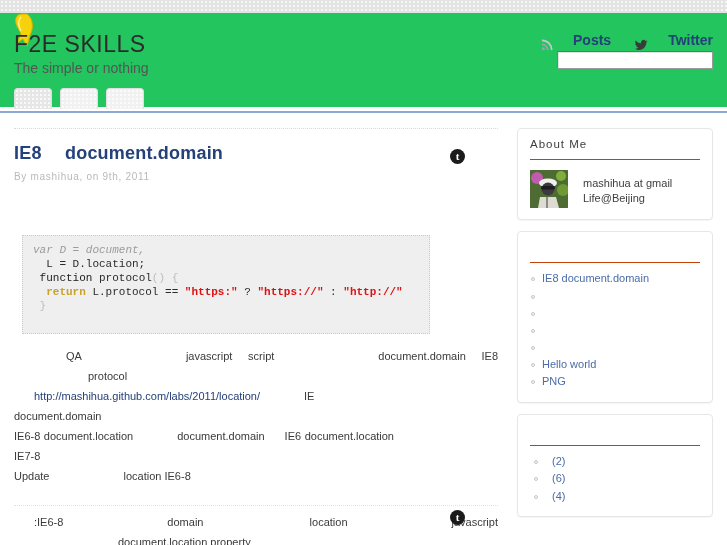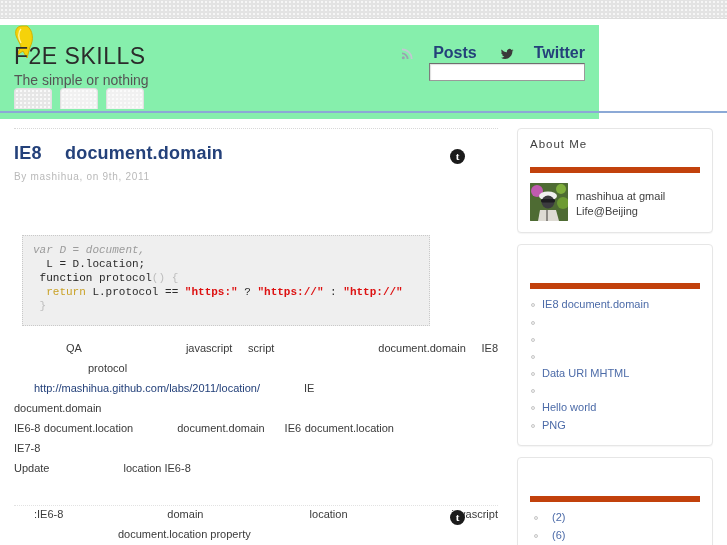--- a/index.html
+++ b/index.html
@@ -24,23 +24,23 @@
     background: #e3e3e3;
     background-image:
       radial-gradient(circle, rgba(255,255,255,.75) 0.7px, rgba(0,0,0,0) 0.8px);
     background-size: 4px 4px;
     border-bottom: 1px solid #dcdcdc;
   }
 
   
   .header {
     position: absolute;
-    left: 0; top: 25px;
-    width: 599px; height: 94px;
-    background: #86efac;
+    left: 0; top: 13px;
+    width: 727px; height: 94px;
+    background: #22c55e;
   }
   .ribbon-icon {
     position: absolute;
     left: 8px; top: -3px;
     width: 34px; height: 40px;
   }
   .brand {
     position: absolute;
     left: 14px; top: 18px;
   }
@@ -56,25 +56,25 @@
   .site-tagline {
     font-size: 14px;
     color: #555555;
     margin: 4px 0 0 0;
     line-height: 15px;
   }
 
   .header-links {
     position: absolute;
     right: 14px; top: 19px;
-    font-size: 16px;
+    font-size: 14px;
     font-weight: bold;
     color: #24417a;
     display: flex;
-    align-items: flex-start;
+    align-items: flex-end;
     gap: 20px;
     white-space: nowrap;
   }
   .header-links a {
     color: #24417a;
     text-decoration: none;
     font-weight: bold;
   }
   .rss-icon { display:inline-block; width:12px; height:12px; position:relative; top:2px; }
   .bird-icon { display:inline-block; width:13px; height:12px; position:relative; top:2px; margin-left:4px;}
@@ -178,31 +178,31 @@
     font-family: "Liberation Serif", serif;
   }
 
   
   .codeblock {
     margin: 53px 8px 0 8px;
     width: 408px;
     box-sizing: border-box;
     background: #efefef;
     border: 1px dotted #c9c9c9;
-    padding: 7px 10px 12px 10px;
+    padding: 7px 10px 20px 10px;
     font-family: "Liberation Mono", monospace;
     font-size: 11px;
     line-height: 14px;
     color: #2b2b2b;
     white-space: pre;
   }
   .c-kw     { color: #1b1b1b; font-weight: normal; }
   .c-com    { color: #9b9b9b; font-style: italic; }
   .c-str    { color: #dd1111; font-weight: bold; }
-  .c-ret    { color: #c9a227; }
+  .c-ret    { color: #c9a227; font-weight: bold; }
   .c-punct  { color: #bdbdbd; }
   .c-plain  { color: #2b2b2b; }
 
   
   .para {
     margin: 12px 0 0 0;
     font-size: 11px;
     line-height: 20px;
     color: #3a3a3a;
     text-align: justify;
@@ -233,28 +233,28 @@
     padding: 9px 12px 11px 12px;
     margin-bottom: 11px;
     box-sizing: border-box;
     width: 196px;
   }
   .widget-title {
     font-size: 11.5px;
     color: #3e3e3e;
     letter-spacing: 1px;
     margin: 0 0 7px 0;
-    padding-bottom: 16px;
-    border-bottom: 6px solid #c2410c;
+    padding-bottom: 8px;
+    border-bottom: 1px solid #c2410c;
     min-height: 13px;
     line-height: 13px;
   }
   .about-row {
     display: flex;
-    gap: 8px;
+    gap: 15px;
     align-items: flex-start;
     padding-top: 3px;
   }
   .avatar {
     width: 38px; height: 38px;
     flex: 0 0 38px;
     border-radius: 1px;
     overflow: hidden;
     position: relative;
     background: #5a6a3a;
@@ -391,21 +391,20 @@
     </div>
   </div>
 
   <div class="widget">
     <div class="widget-title"></div>
     <ul class="w-list">
       <li><a href="#">IE8  document.domain</a></li>
       <li><a href="#"></a></li>
       <li><a href="#"></a></li>
       <li><a href="#"></a></li>
-      <li><a href="#">Data URI MHTML</a></li>
       <li><a href="#"></a></li>
       <li><a href="#">Hello world</a></li>
       <li><a href="#">  PNG</a></li>
     </ul>
   </div>
 
   <div class="widget">
     <div class="widget-title"></div>
     <ul class="w-list archive">
       <li><a href="#">(2)</a></li>

